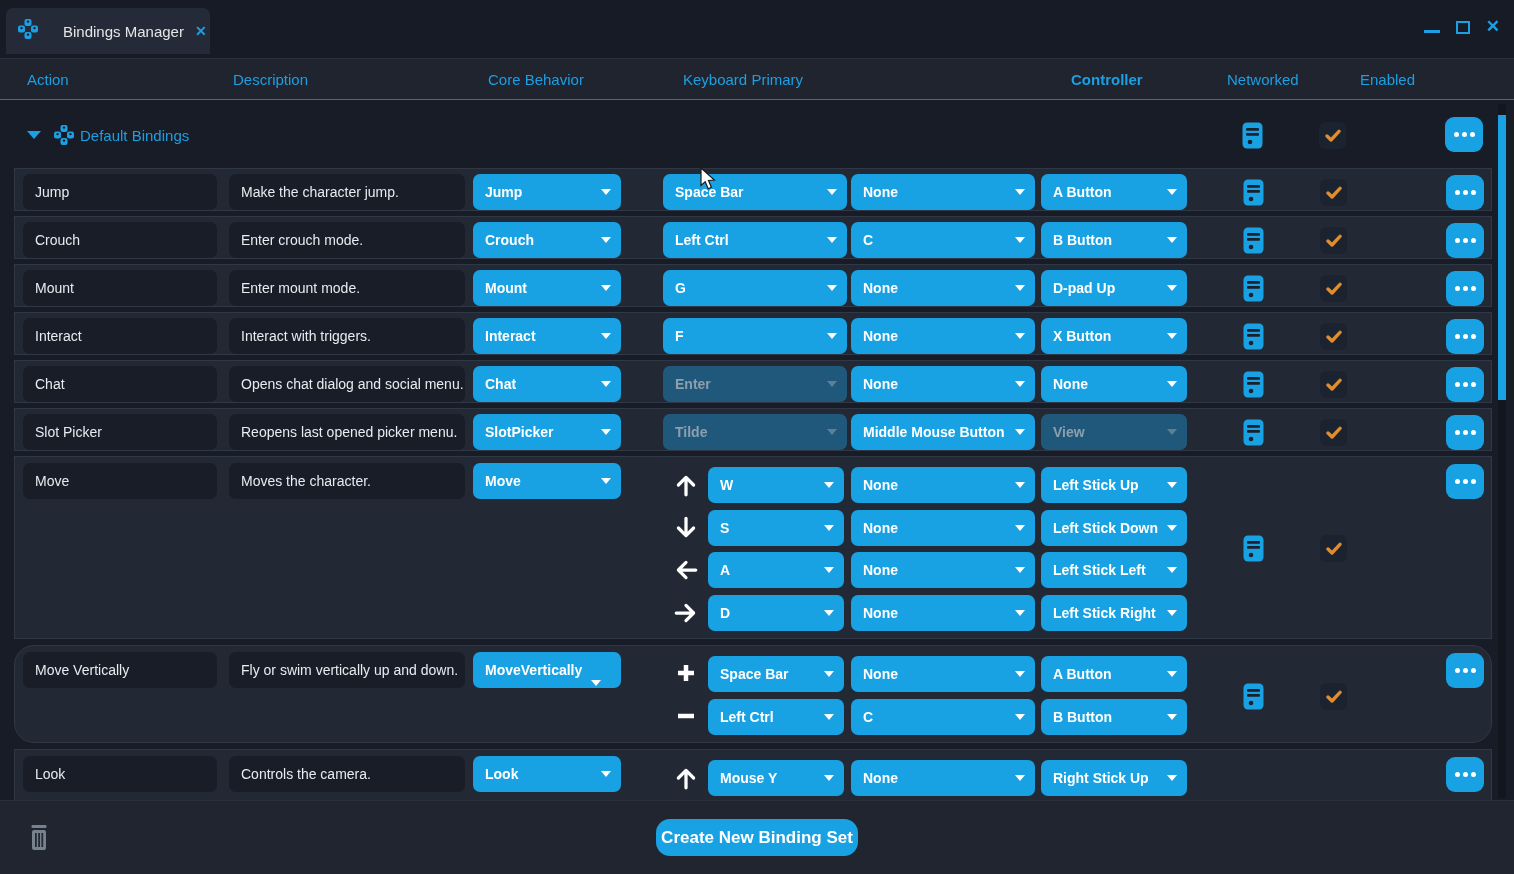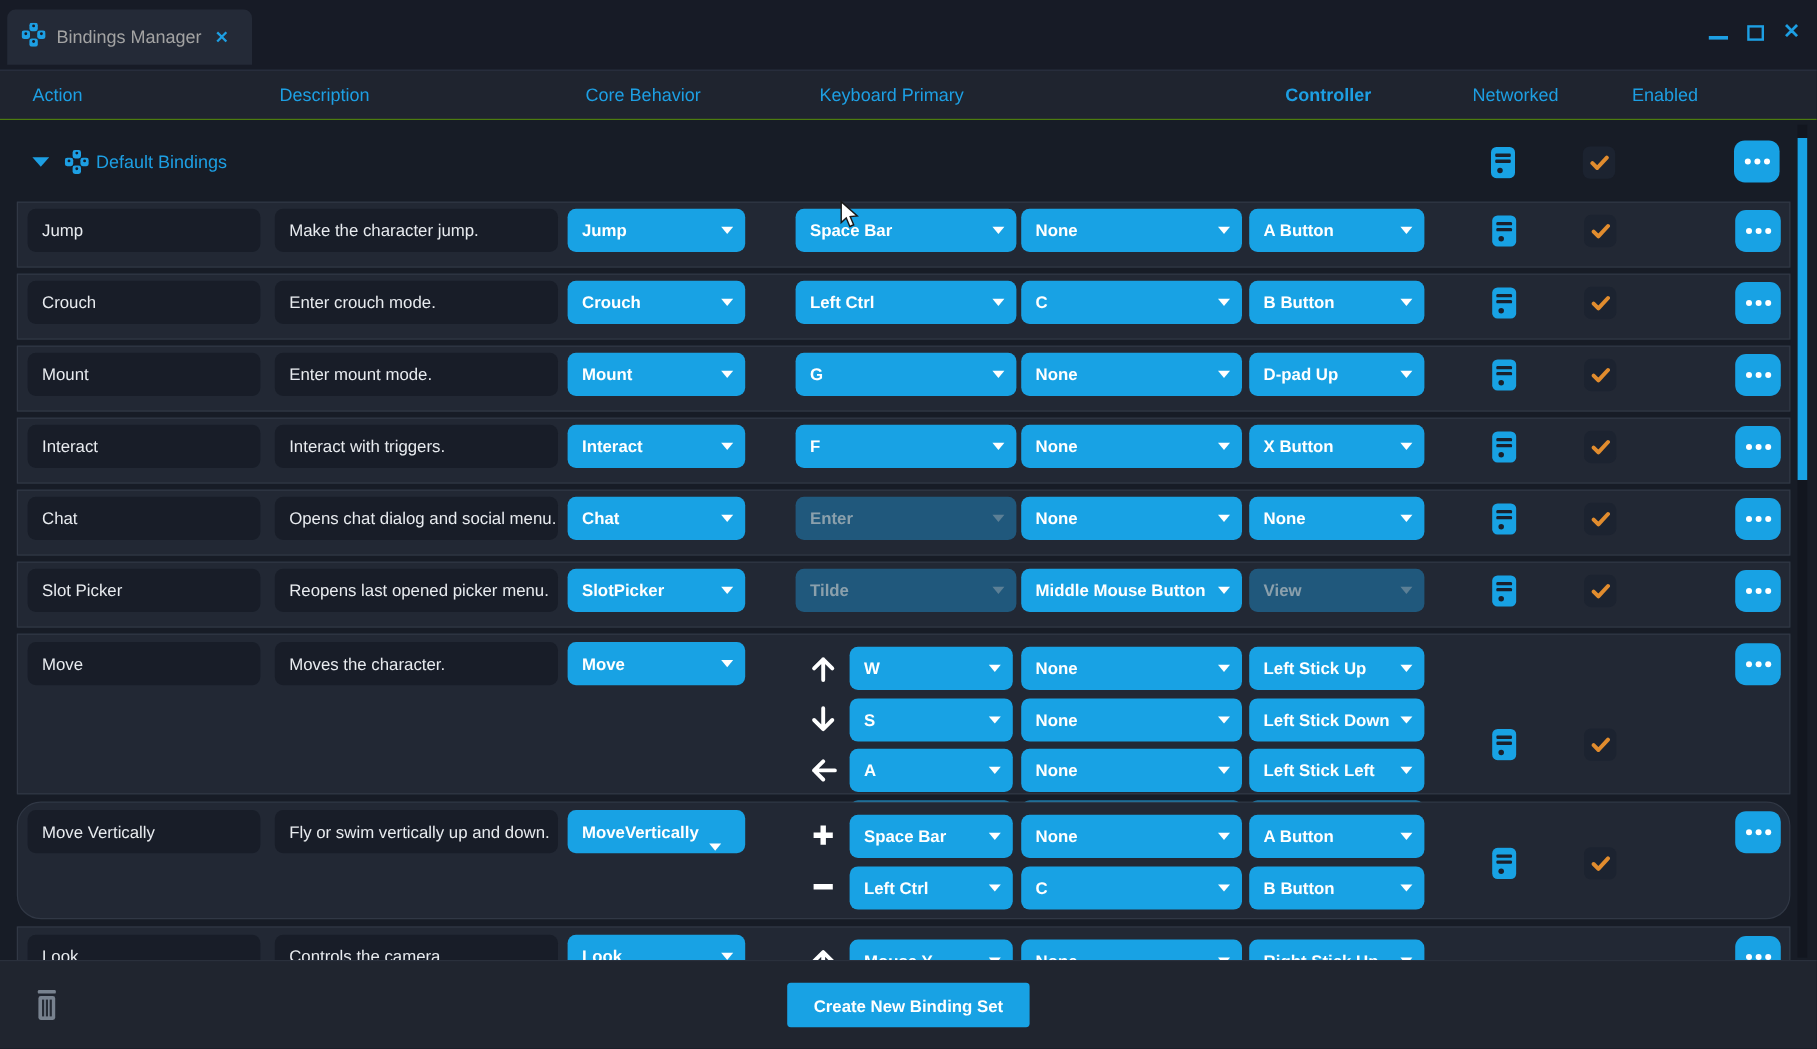--- a/index.html
+++ b/index.html
@@ -13,21 +13,21 @@
   }
   .window { position:absolute; inset:0; background:#161a24; }
 
   
   .titlebar { position:absolute; top:0; left:0; right:0; height:58px; background:#171b26; }
   .tab {
     position:absolute; left:6px; top:8px; height:46px; width:204px;
     background:#242a37; border-radius:7px 7px 0 0;
     display:flex; align-items:center; gap:9px; padding:0 12px;
   }
-  .tab-title { color:#a3a3a3; font-size:15px; white-space:nowrap; }
+  .tab-title { color:#e5e5e5; font-size:15px; white-space:nowrap;margin-left:16px; }
   .tab-close { color:#1d9fe3; font-size:14px; font-weight:bold; cursor:pointer; margin-left:2px; }
   .win-controls { position:absolute; right:14px; top:20px; display:flex; align-items:center; gap:16px; }
   .win-min { width:16px; height:3px; background:#1d9fe3; margin-top:8px; }
   .win-max { width:14px; height:13px; border:2.5px solid #1d9fe3; }
   .win-x { color:#1d9fe3; font-size:17px; font-weight:bold; line-height:14px; }
 
   
   .colheader {
     position:absolute; top:58px; left:0; right:0; height:42px;
     background:#1f242f; border-top:1px solid #2a3040; border-bottom:1px solid #4d7c0f;
@@ -41,24 +41,24 @@
   .rows { position:absolute; top:100px; left:0; right:0; bottom:74px; background:#171c26; overflow:hidden; padding-top:13px; }
   .group-row { position:relative; margin-left:14px; width:1478px; height:45px; margin-bottom:10px; }
   .group-tri {
     position:absolute; left:13px; top:18px; width:0; height:0;
     border-left:7px solid transparent; border-right:7px solid transparent; border-top:8px solid #1d9fe3;
   }
   .group-icon { position:absolute; left:40px; top:12px; }
   .group-label { position:absolute; left:66px; top:0; line-height:45px; font-size:15px; color:#1d9fe3; }
 
   .row {
-    position:relative; margin-left:14px; width:1478px; height:55px; margin-bottom:5px;
+    position:relative; margin-left:14px; width:1478px; height:43px; margin-bottom:5px;
     background:#222834; border:1px solid #313845;
   }
-  .row.tall-move { height:134px; margin-bottom:6px; }
+  .row.tall-move { height:183px; margin-bottom:6px; }
   .row.tall-mv { height:98px; margin-bottom:6px;border-radius:20px; }
   .row.partial { height:120px; }
 
   .field {
     position:absolute; top:5px; height:36px; background:#181d28; border-radius:7px;
     font-size:14px; line-height:36px; padding-left:12px; color:#e8ebef;
     white-space:nowrap; overflow:hidden;
   }
   .f-action { left:8px;  width:194px; }
   .f-desc   { left:214px; width:236px; }
@@ -121,22 +121,22 @@
   .glyph.sub3 { margin-top:5px; } .glyph.sub4 { margin-top:5px; }
 
   
   .footer {
     position:absolute; left:0; right:0; bottom:0; height:74px;
     background:#20252f; border-top:1px solid #2a303c; z-index:10;
   }
   .trash-btn { position:absolute; left:28px; top:24px; background:none; border:none; cursor:pointer; }
   .create-btn {
     position:absolute; left:50%; margin-left:-101px; top:18px; width:202px; height:37px;
-    background:#18a2e4; border:none; border-radius:3px;
-    color:#fff; font-family:"Liberation Sans",sans-serif; font-size:14px; font-weight:bold; cursor:pointer;
+    background:#18a2e4; border:none; border-radius:14px;
+    color:#fff; font-family:"Liberation Sans",sans-serif; font-size:17px; font-weight:bold; cursor:pointer;
   }
 
   
   .scroll-track { position:absolute; right:8px; top:104px; width:8px; bottom:76px; background:#12161f; z-index:5; }
   .scroll-thumb { position:absolute; right:8px; top:115px; width:8px; height:285px; background:#18a2e4; z-index:6; cursor:pointer; }
 
   
   .cursor { position:absolute; left:699px; top:167px; z-index:100; pointer-events:none; }
 </style>
 </head>

